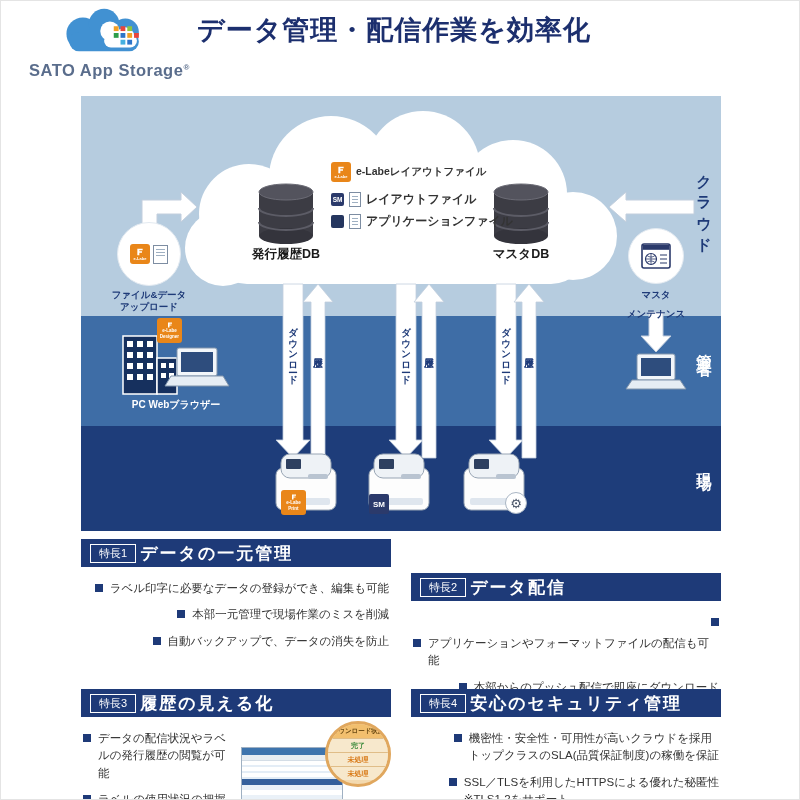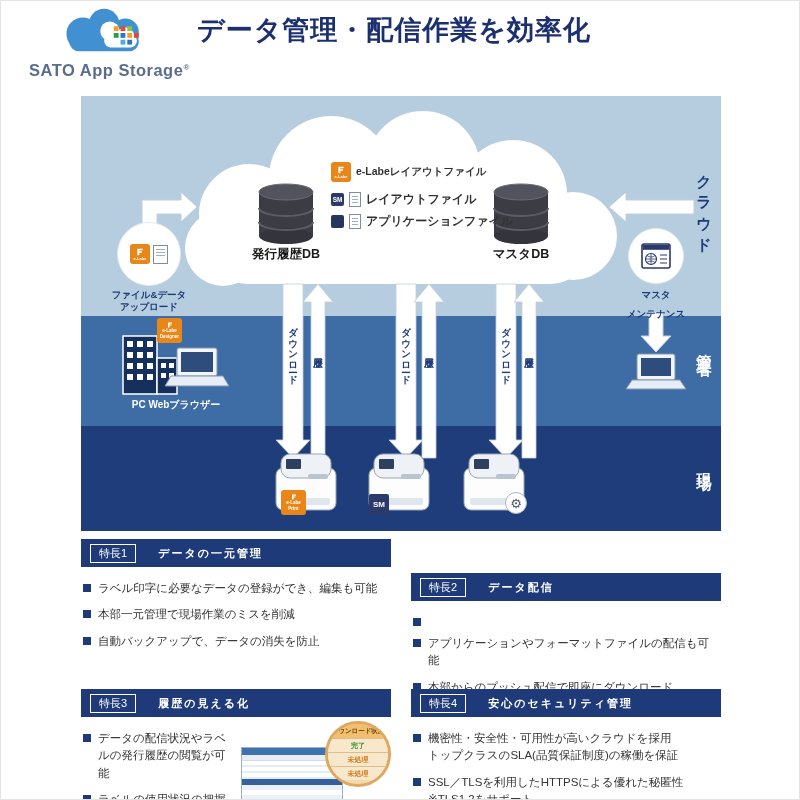--- a/index.html
+++ b/index.html
@@ -76,25 +76,25 @@
   .badge-line { font-size:4.5px; font-weight:bold; white-space:nowrap; }
   .sm-badge { position:absolute; left:288px; top:398px; width:20px; height:20px; background:#2b3a6b; border-radius:2px;
     color:#fff; font-size:8px; font-weight:bold; display:flex; align-items:center; justify-content:center; }
   .gear-badge { position:absolute; left:424px; top:396px; width:22px; height:22px; background:#fff; border-radius:50%;
     border:1px solid #aab6c4; color:#4a5568; font-size:13px; display:flex; align-items:center; justify-content:center; }
 
   
   .feature { position:absolute; width:310px; }
   .f1 { left:80px; top:538px; } .f2 { left:410px; top:538px;margin-top:34px; }
   .f3 { left:80px; top:688px; } .f4 { left:410px; top:688px; }
-  .feature-header { height:28px; background:#1e3a78; display:flex; align-items:center; gap:22px; padding:0 9px; }
+  .feature-header { height:28px; background:#1e3a78; display:flex; align-items:center; gap:4px; padding:0 9px; }
   .fbadge { font-size:11px; color:#fff; border:1px solid #fff; padding:1px 8px; white-space:nowrap; }
-  .ftitle { font-size:11px; font-weight:bold; color:#fff; letter-spacing:2px; white-space:nowrap; }
+  .ftitle { font-size:17px; font-weight:bold; color:#fff; letter-spacing:2px; white-space:nowrap; }
   .fbullets { list-style:none; margin:13px 2px 0 2px; }
-  .fbullets li { display:flex; gap:7px; margin-bottom:9px; font-size:11.5px; line-height:1.5; color:#333; }
+  .fbullets li { display:flex; gap:7px; margin-bottom:9px; font-size:11.5px; line-height:1.5; color:#333;justify-content:flex-end; }
   .sq { flex:0 0 auto; width:8px; height:8px; background:#1e3a78; margin-top:4px; }
   .btext { white-space:pre-line; }
   .f3-body { display:flex; gap:4px; }
   .f3-body .fbullets { width:152px; flex:0 0 auto; }
 
   .shot { position:relative; width:150px; height:84px; margin-top:10px; }
   .shot-window { position:absolute; left:0; bottom:0; width:102px; height:64px; background:#fff; border:1px solid #9fb0c2; }
   .sw-title { height:7px; background:#3e74ad; }
   .sw-toolbar { height:6px; background:#e8edf2; border-bottom:1px solid #d4dde6; }
   .sw-rows { height:18px; background:repeating-linear-gradient(#fff 0 4px, #e4edf6 4px 6px); }

